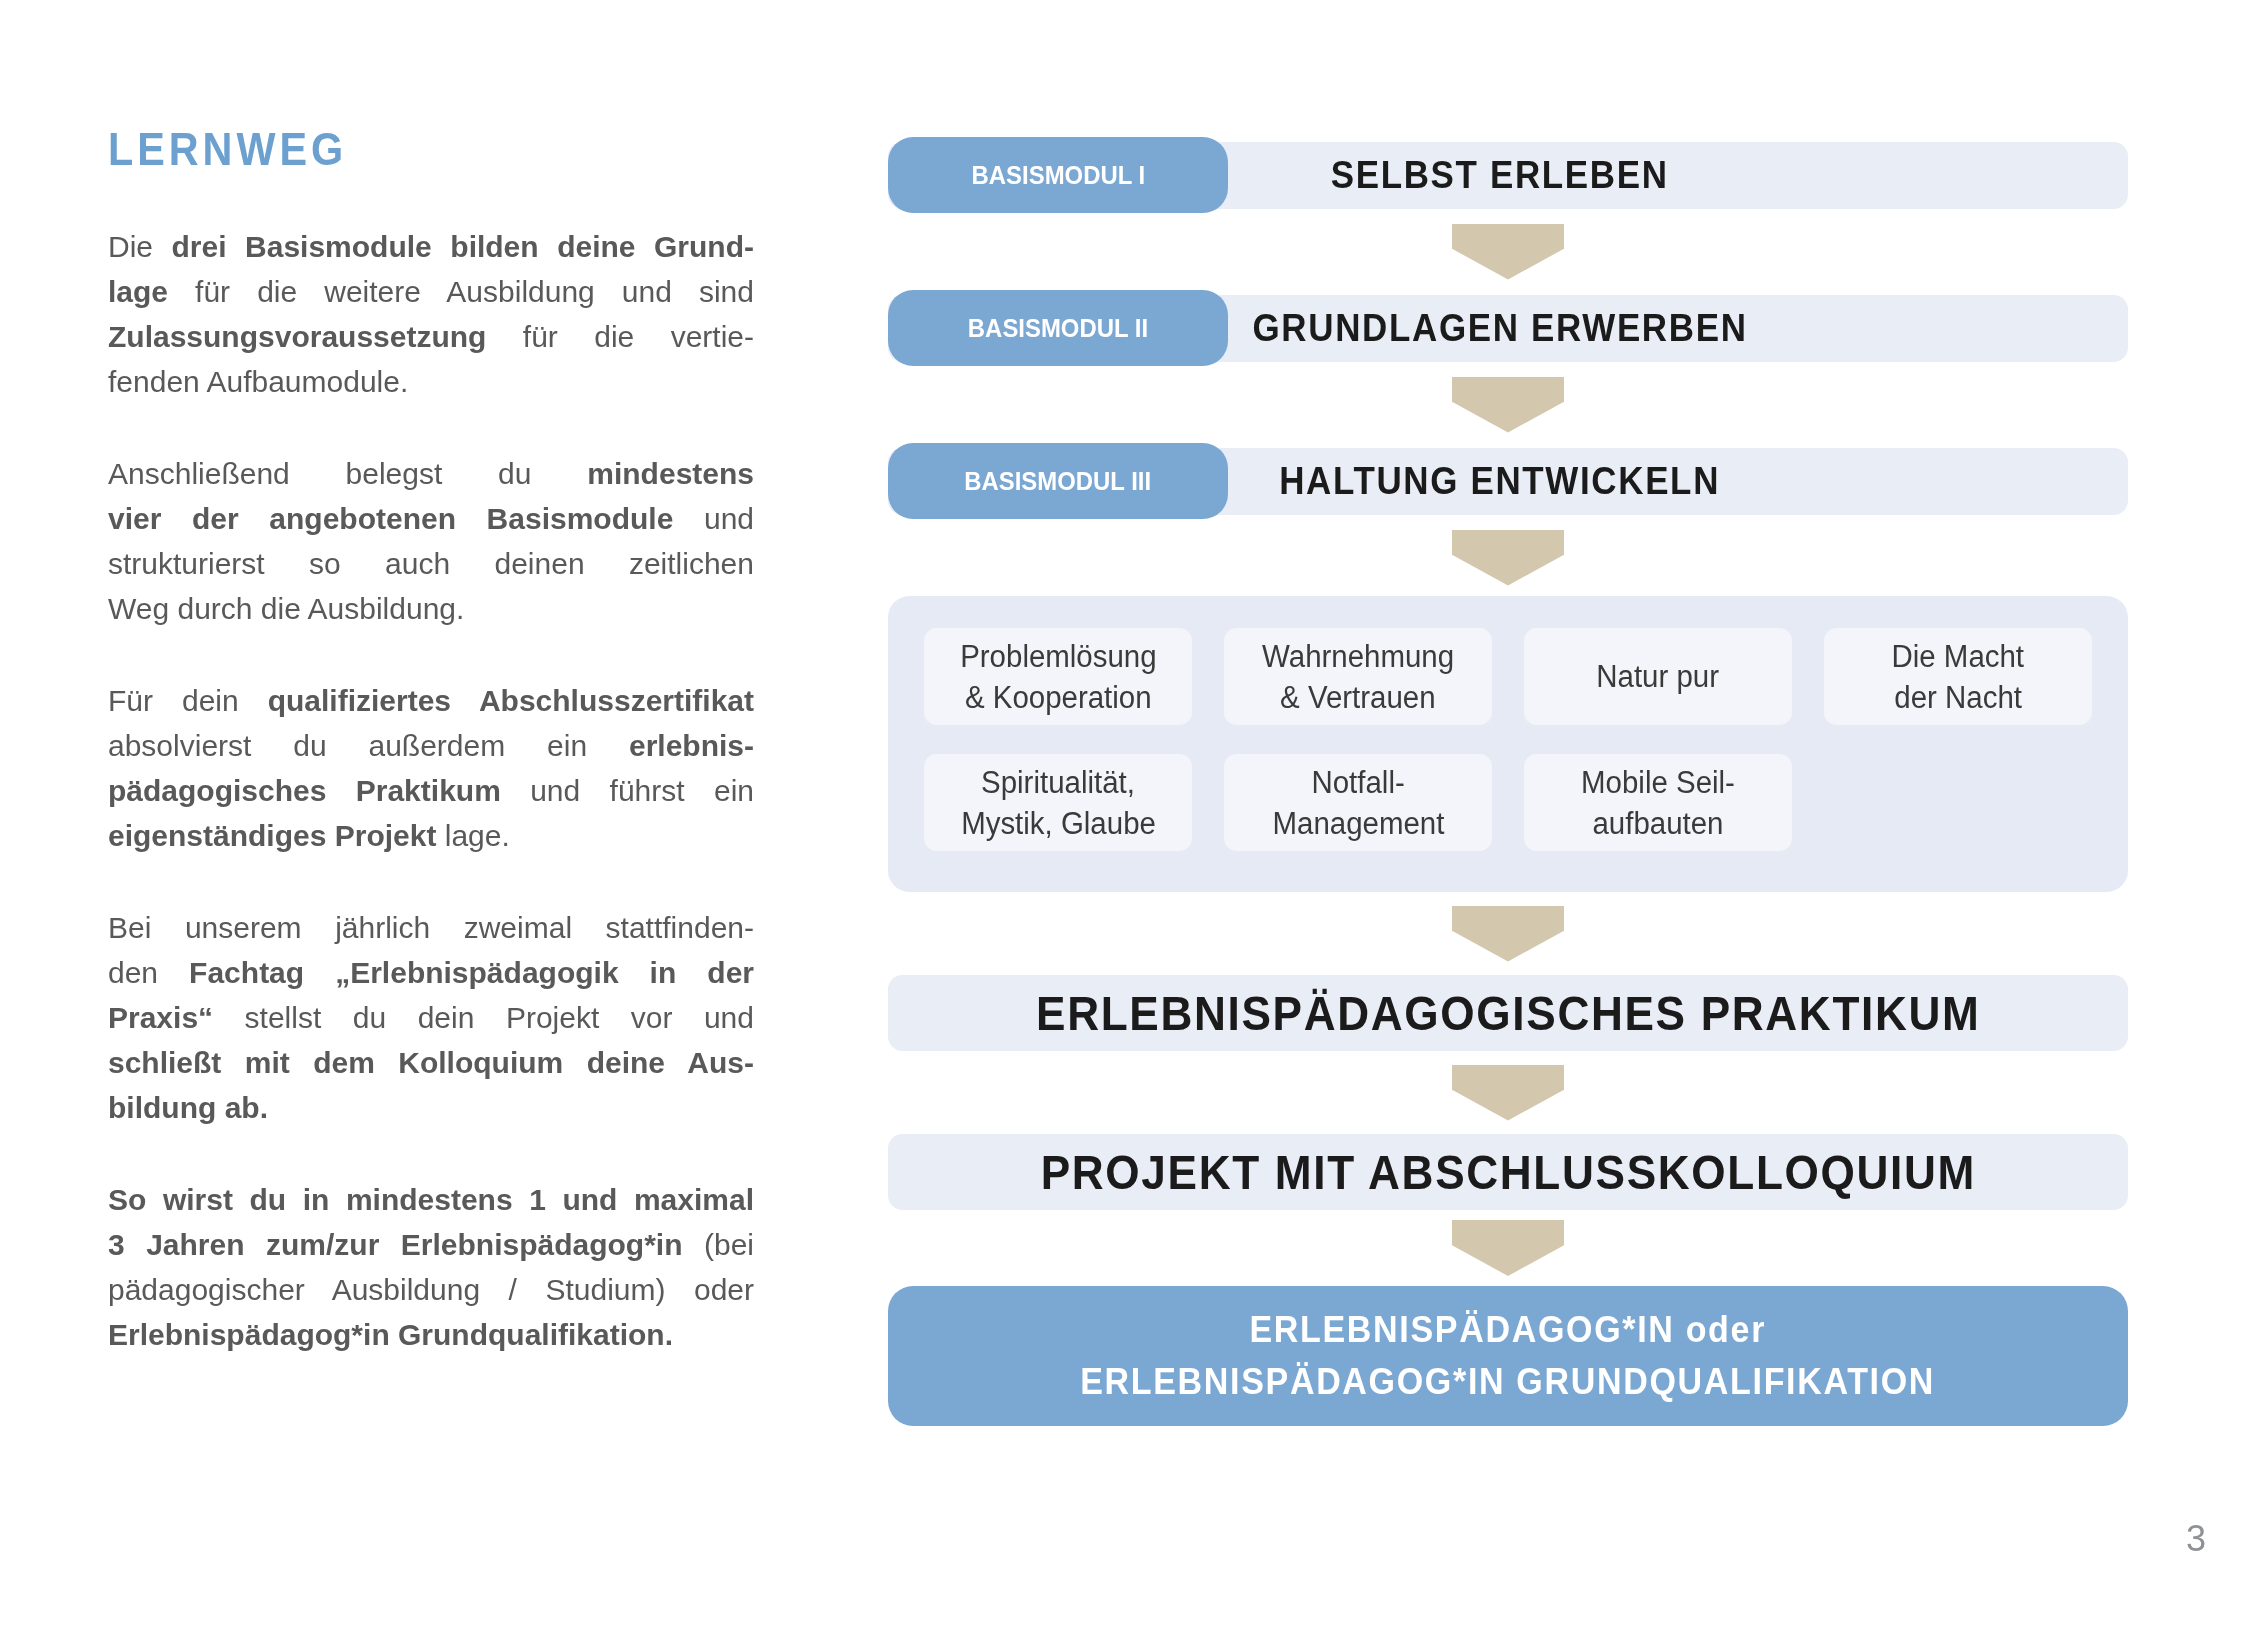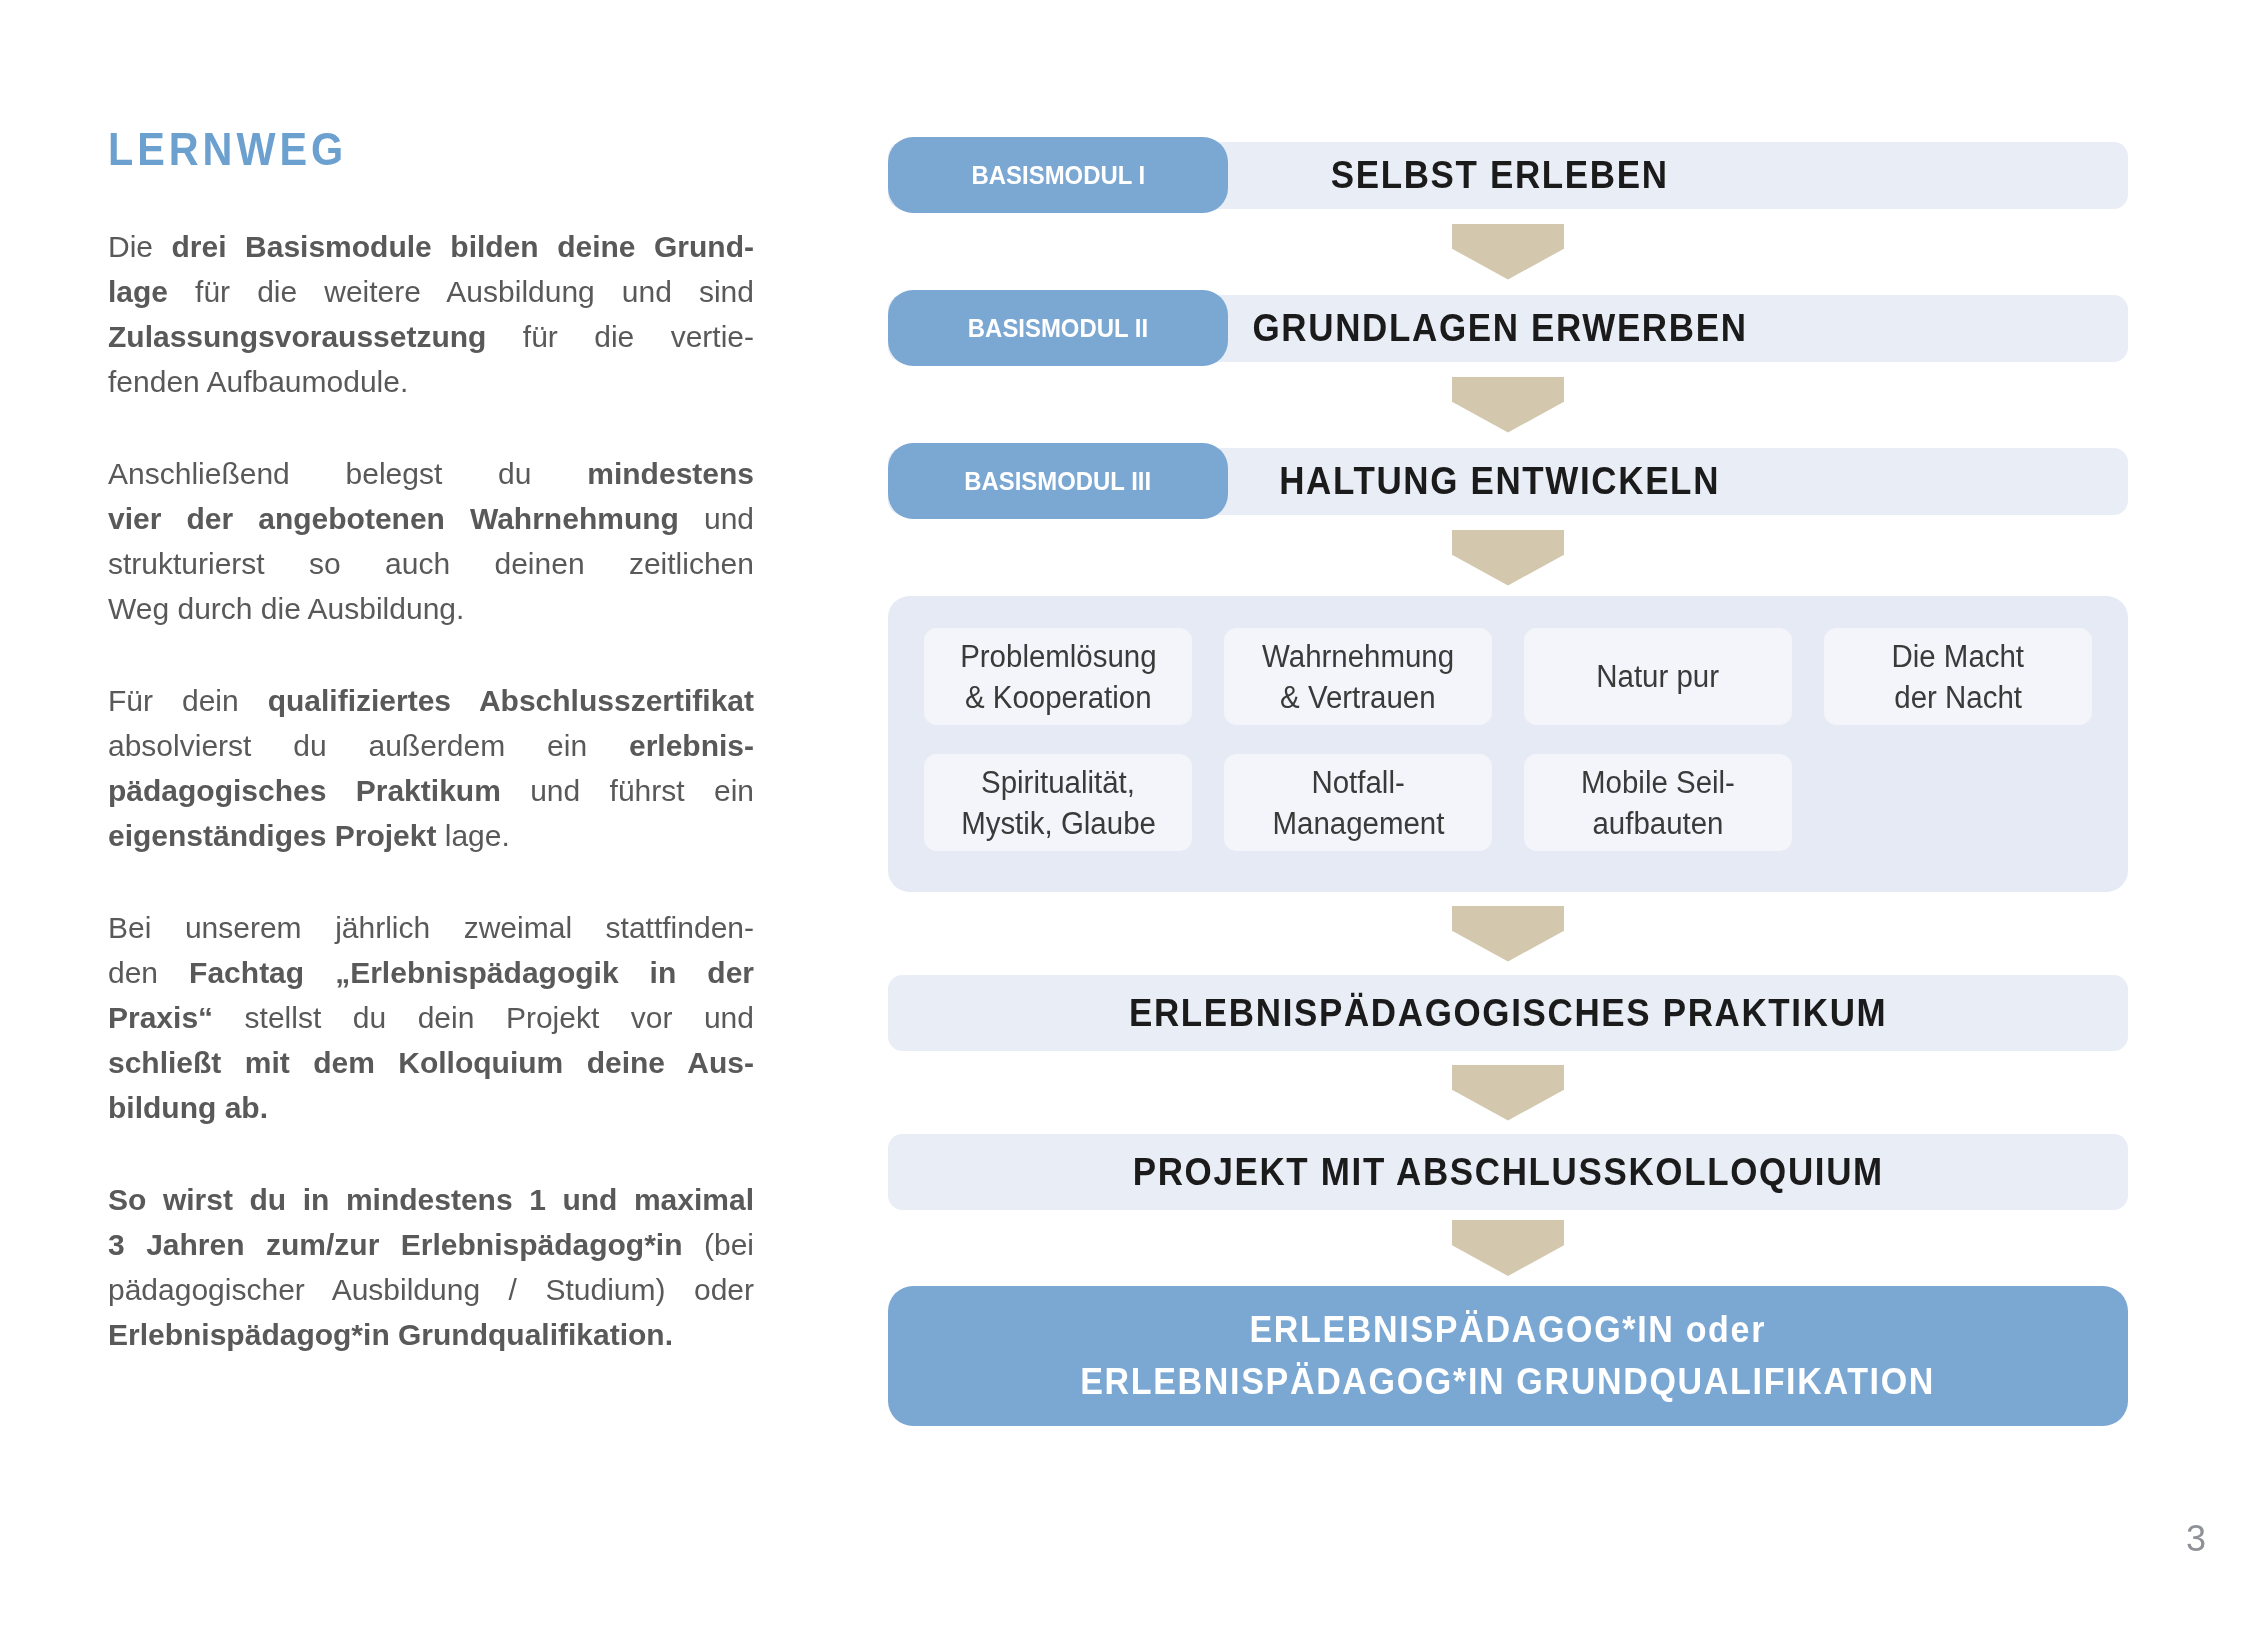--- a/index.html
+++ b/index.html
@@ -98,21 +98,21 @@
     color: #3A3A3A; text-align: center;
   }
   .theme-box > div { transform: scaleX(.95); }
 
   .step-bar {
     height: 76px;
     background: var(--bar-light, #E9EDF6);
     border-radius: 14.4px;
     display: flex; align-items: center; justify-content: center;
     color: var(--flow-text, #1B1B1B);
-    font-weight: bold; font-size: 38px; letter-spacing: 1.8px;
+    font-weight: bold; font-size: 48px; letter-spacing: 1.8px;
   }
 
   .final-box {
     height: 140px;
     background: var(--accent-blue, #7BA7D3);
     border-radius: 25px;
     display: flex; flex-direction: column; align-items: center; justify-content: center;
     color: #ffffff; font-weight: bold; font-size: 37px; line-height: 52px;
     letter-spacing: 1.8px; text-align: center;
   }
@@ -131,21 +131,21 @@
     <h1 class="title">LERNWEG</h1>
     <div id="paragraphs">
         <div class="para">
           <div class="line"><span>Die </span><span class="b">drei Basismodule bilden deine Grund-</span></div>
           <div class="line"><span class="b">lage</span><span> für die weitere Ausbildung und sind</span></div>
           <div class="line"><span class="b">Zulassungsvoraussetzung</span><span> für die vertie-</span></div>
           <div class="line last"><span>fenden Aufbaumodule.</span></div>
         </div>
         <div class="para">
           <div class="line"><span>Anschließend belegst du </span><span class="b">mindestens</span></div>
-          <div class="line"><span class="b">vier der angebotenen Wahrnehmung</span><span> und</span></div>
+          <div class="line"><span class="b">vier der angebotenen Basismodule</span><span> und</span></div>
           <div class="line"><span>strukturierst so auch deinen zeitlichen</span></div>
           <div class="line last"><span>Weg durch die Ausbildung.</span></div>
         </div>
         <div class="para">
           <div class="line"><span>Für dein </span><span class="b">qualifiziertes Abschlusszertifikat</span></div>
           <div class="line"><span>absolvierst du außerdem ein </span><span class="b">erlebnis-</span></div>
           <div class="line"><span class="b">pädagogisches Praktikum</span><span> und führst ein</span></div>
           <div class="line last"><span class="b">eigenständiges Projekt</span><span> lage.</span></div>
         </div>
         <div class="para">

